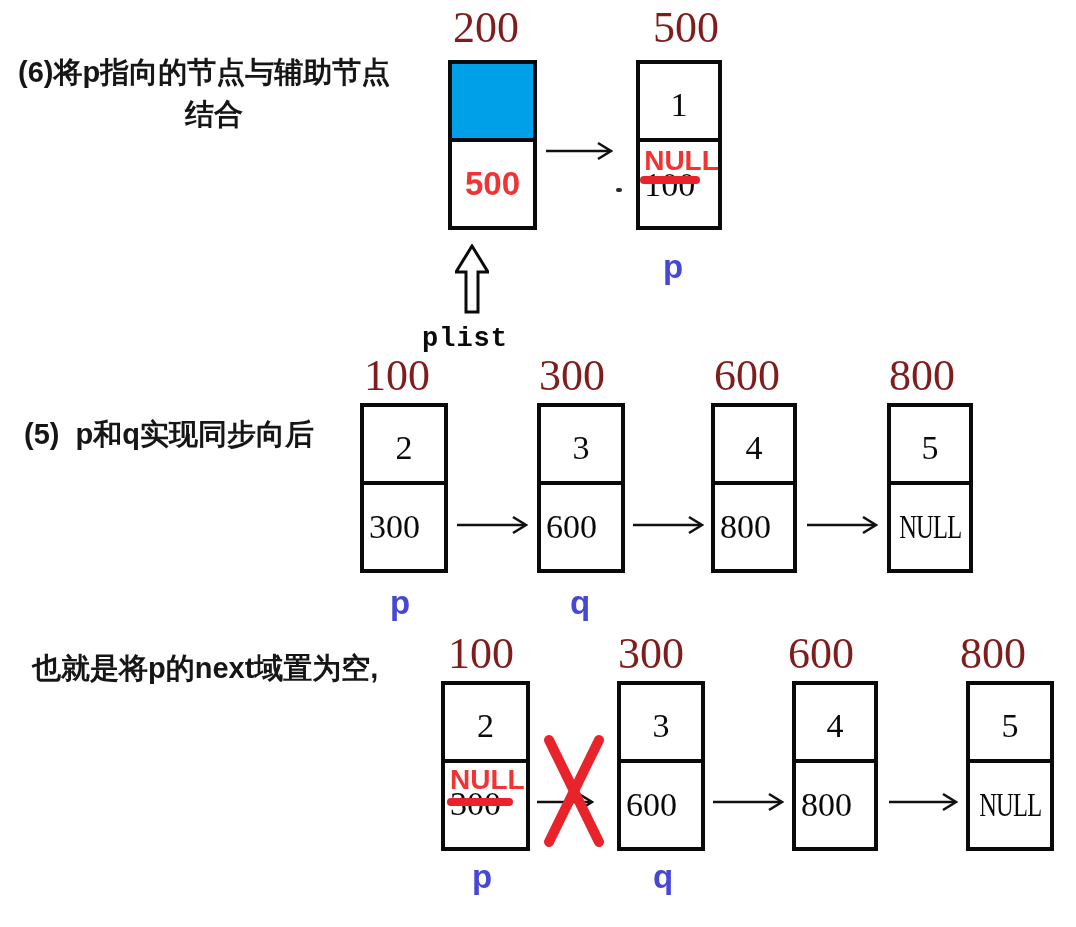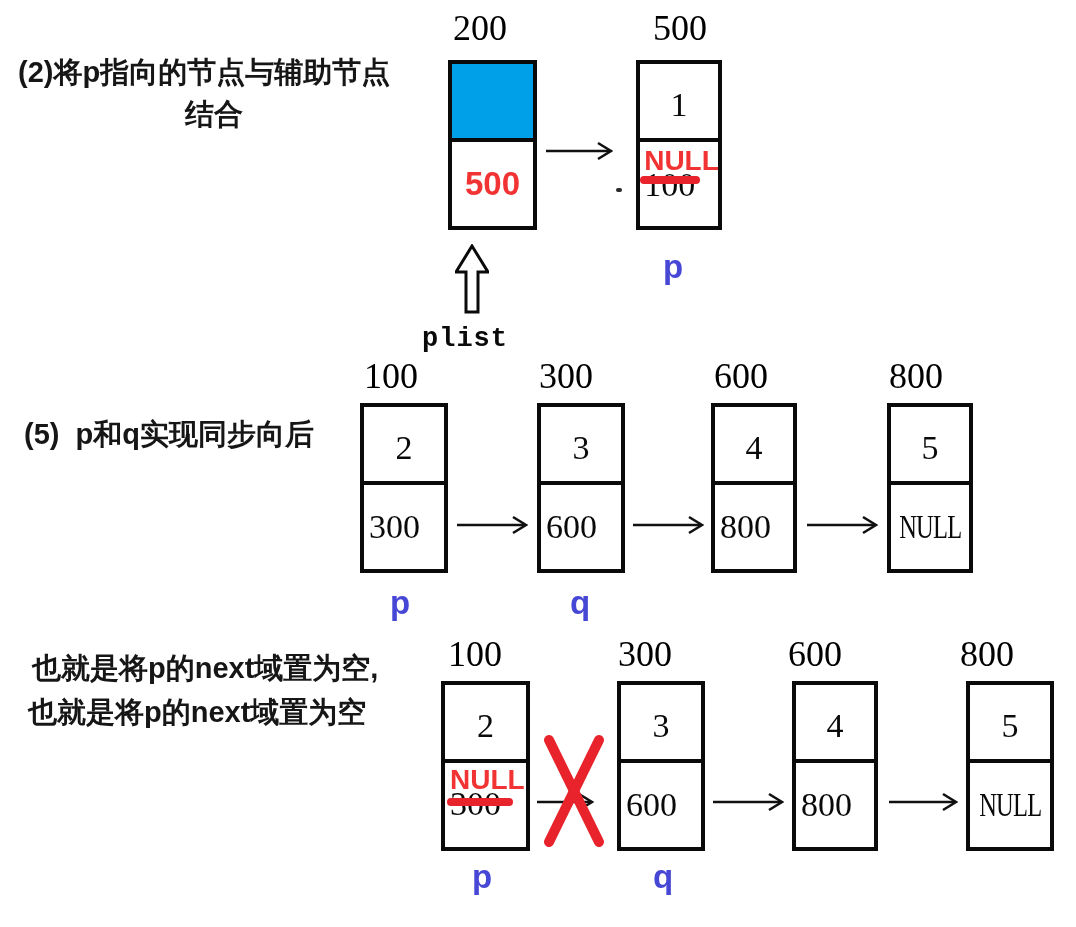--- a/index.html
+++ b/index.html
@@ -8,21 +8,21 @@
     font-family:"Liberation Sans", sans-serif; color:#111; overflow:hidden;
   }
   
   .zh {
     position:absolute; font-family:"Liberation Sans", sans-serif;
     font-size:29px; font-weight:600; color:#161616; white-space:pre; line-height:40px;
   }
   
   .addr {
     position:absolute; font-family:"Liberation Serif", serif;
-    font-size:36px; line-height:36px; color:#000000; white-space:nowrap;
+    font-size:44px; line-height:36px; color:#7f1d1d; white-space:nowrap;
   }
   .node {
     position:absolute; width:88px; height:170px; box-sizing:border-box;
     border:4px solid #0a0a0a; background:#fff;
   }
   .cell { box-sizing:border-box; display:flex; font-family:"Liberation Serif", serif; font-size:34px; color:#0a0a0a; }
   .cell-top {
     height:78px; border-bottom:4px solid #0a0a0a;
     align-items:center; justify-content:center; padding-top:8px;
   }
@@ -53,21 +53,21 @@
     font-weight:700; font-size:27px; line-height:30px; color:#0a0a0a; letter-spacing:1px;
   }
   .abs { position:absolute; }
   .stray-dot { position:absolute; left:616px; top:188px; width:6px; height:4px; background:#2a2a2a; border-radius:2px; }
 </style>
 </head>
 <body>
 
 <div class="canvas">
 
-  <div class="zh" style="left:18px; top:52px;">(2)将p指向的节点与辅助节点</div>
+  <div class="zh" style="left:18px; top:52px;">(6)将p指向的节点与辅助节点</div>
   <div class="zh" style="left:185px; top:94px;">结合</div>
 
   <div class="addr" style="left:453px; top:10px;">200</div>
   <div class="addr" style="left:653px; top:10px;">500</div>
 
   <div class="node" style="left:448px; top:60px; width:89px;">
     <div class="cell cell-top cyan-fill"></div>
     <div class="cell cell-bottom center">
       <span class="red-500">500</span>
     </div>
@@ -148,21 +148,20 @@
   </svg>
   <svg class="abs" style="left:806px; top:513px;" width="72" height="24">
     <line x1="1" y1="12" x2="69" y2="12" stroke="#111" stroke-width="2.6"></line>
     <polyline points="57,4 70,12 57,20" fill="none" stroke="#111" stroke-width="2.6"></polyline>
   </svg>
 
   <div class="ptr" style="left:390px; top:586px;">p</div>
   <div class="ptr" style="left:570px; top:586px;">q</div>
 
   <div class="zh" style="left:32px; top:648px;">也就是将p的next域置为空,</div>
-  <div class="zh" style="left:28px; top:692px;">也就是将p的next域置为空</div>
 
   <div class="addr" style="left:448px; top:636px;">100</div>
   <div class="addr" style="left:618px; top:636px;">300</div>
   <div class="addr" style="left:788px; top:636px;">600</div>
   <div class="addr" style="left:960px; top:636px;">800</div>
 
   <div class="node" style="left:441px; top:681px; width:89px;">
     <div class="cell cell-top">
         <span>2</span>
       </div>

